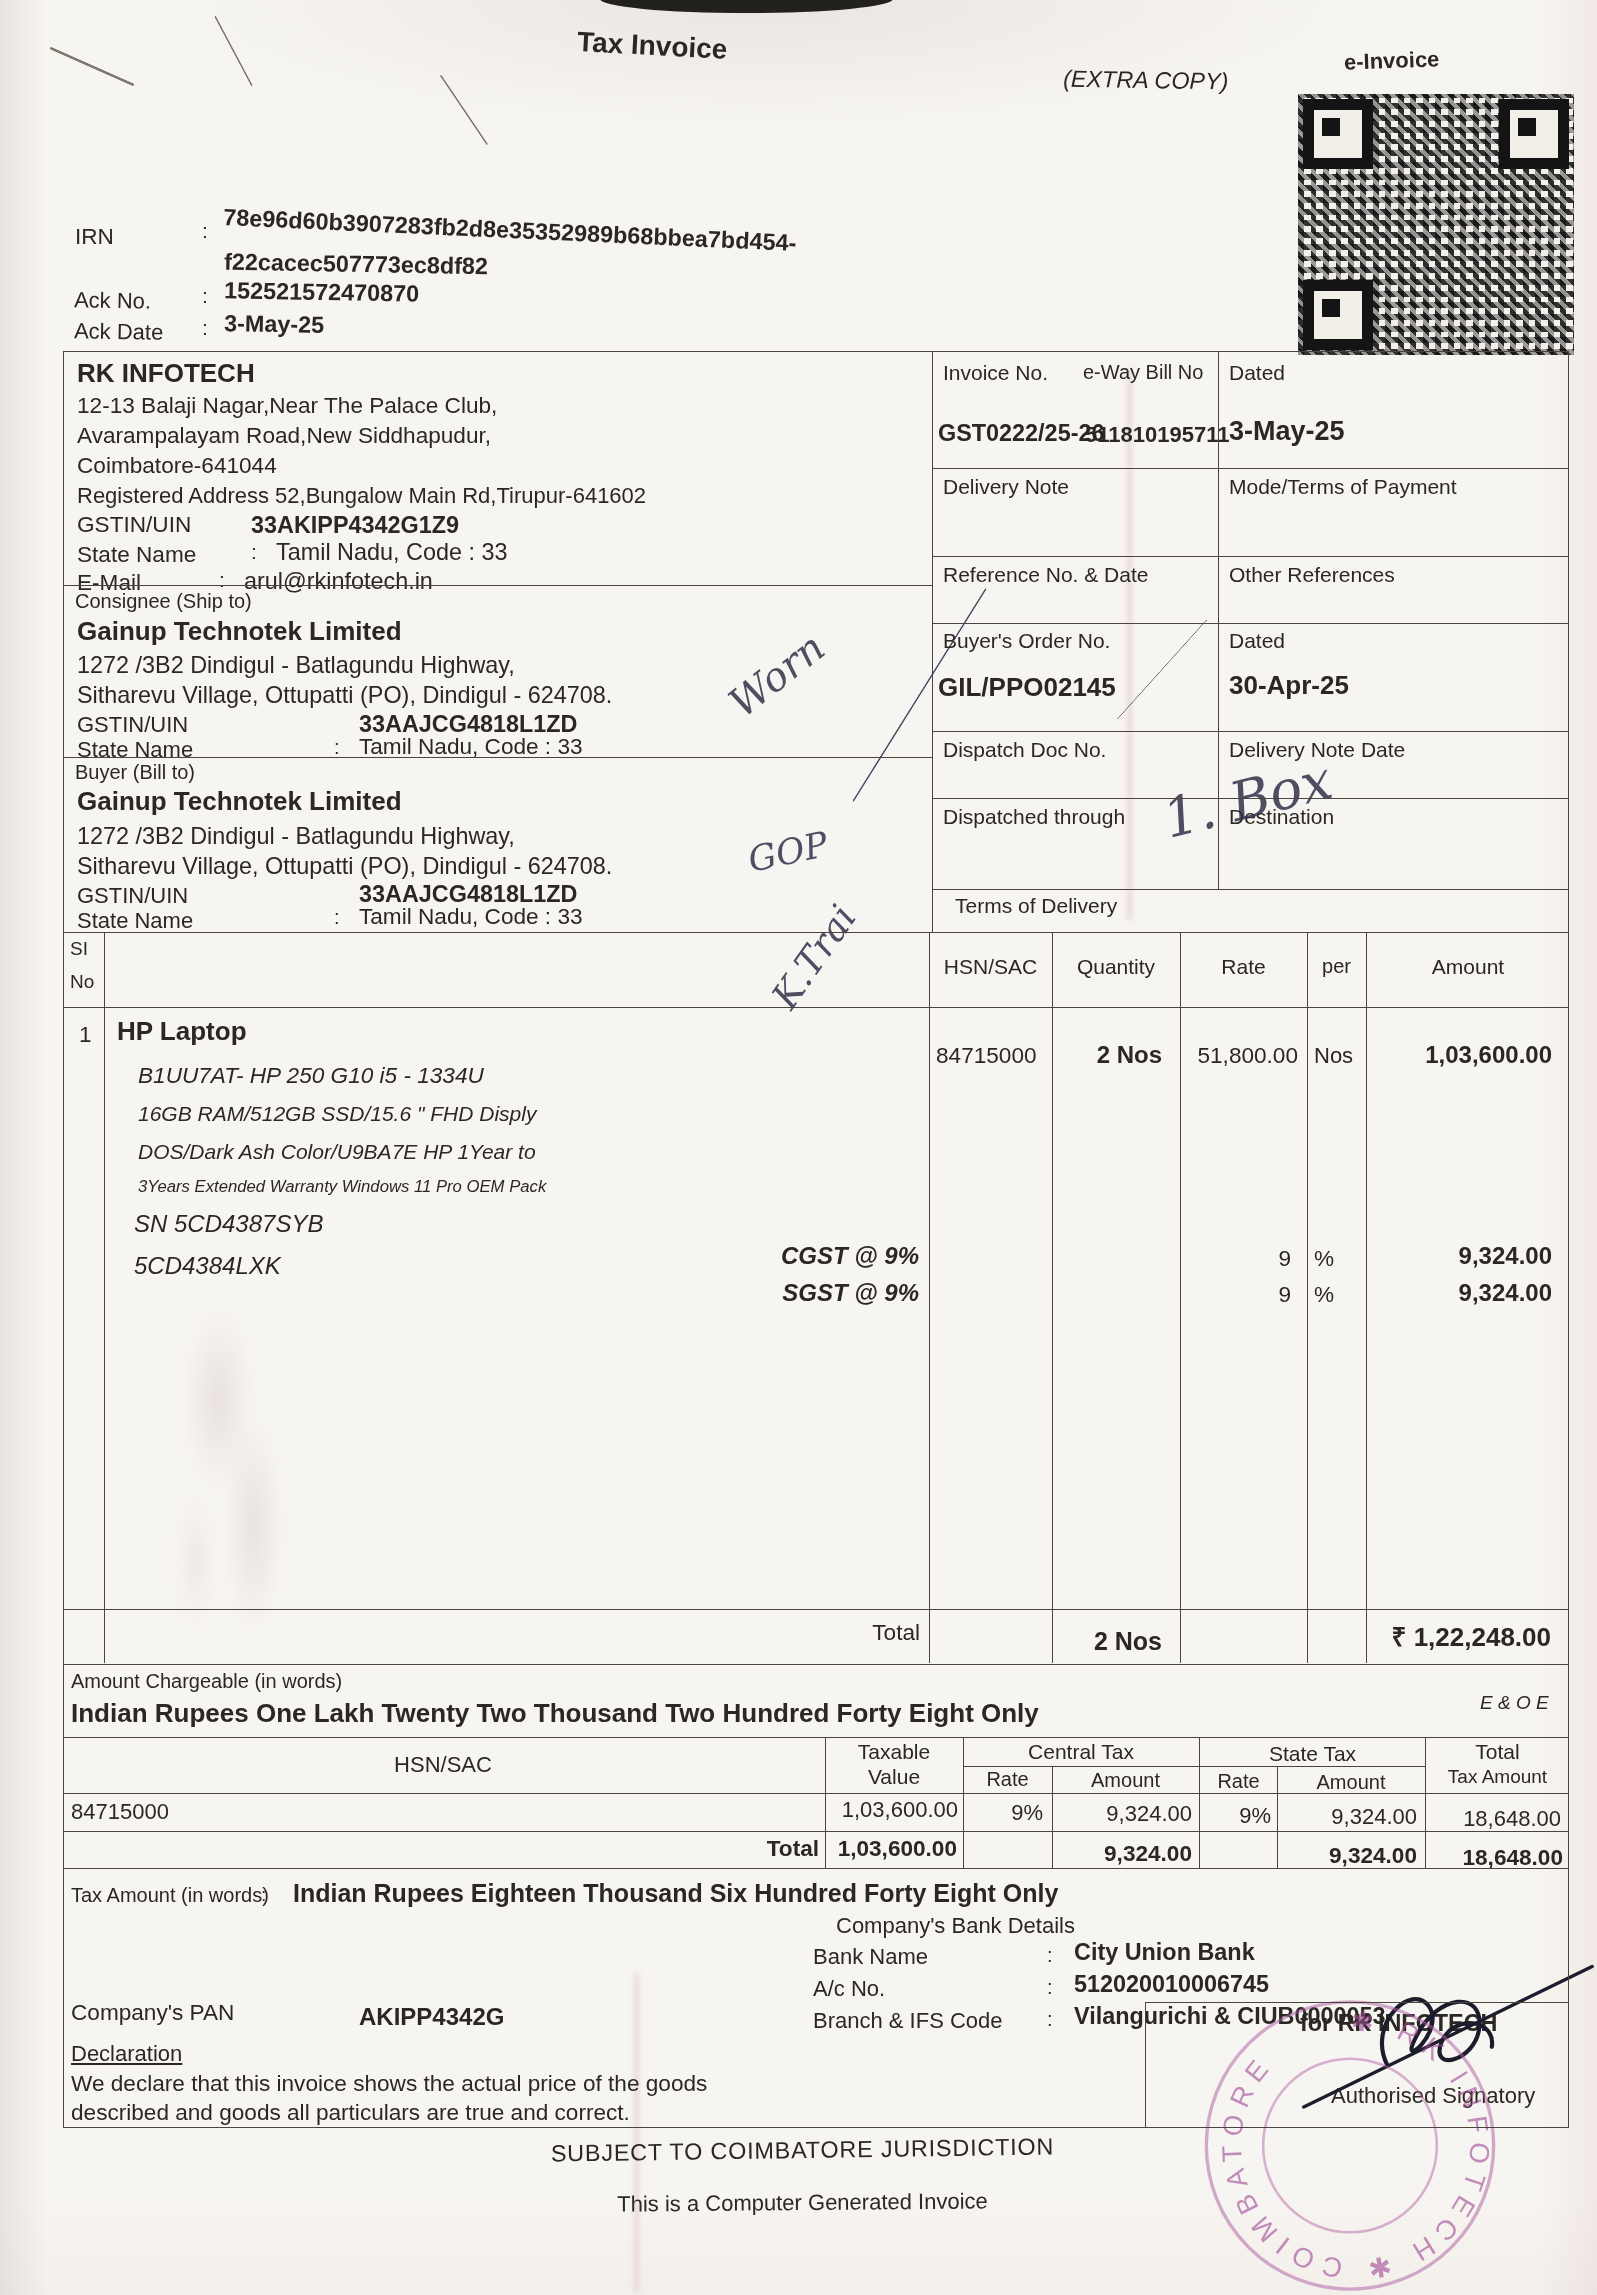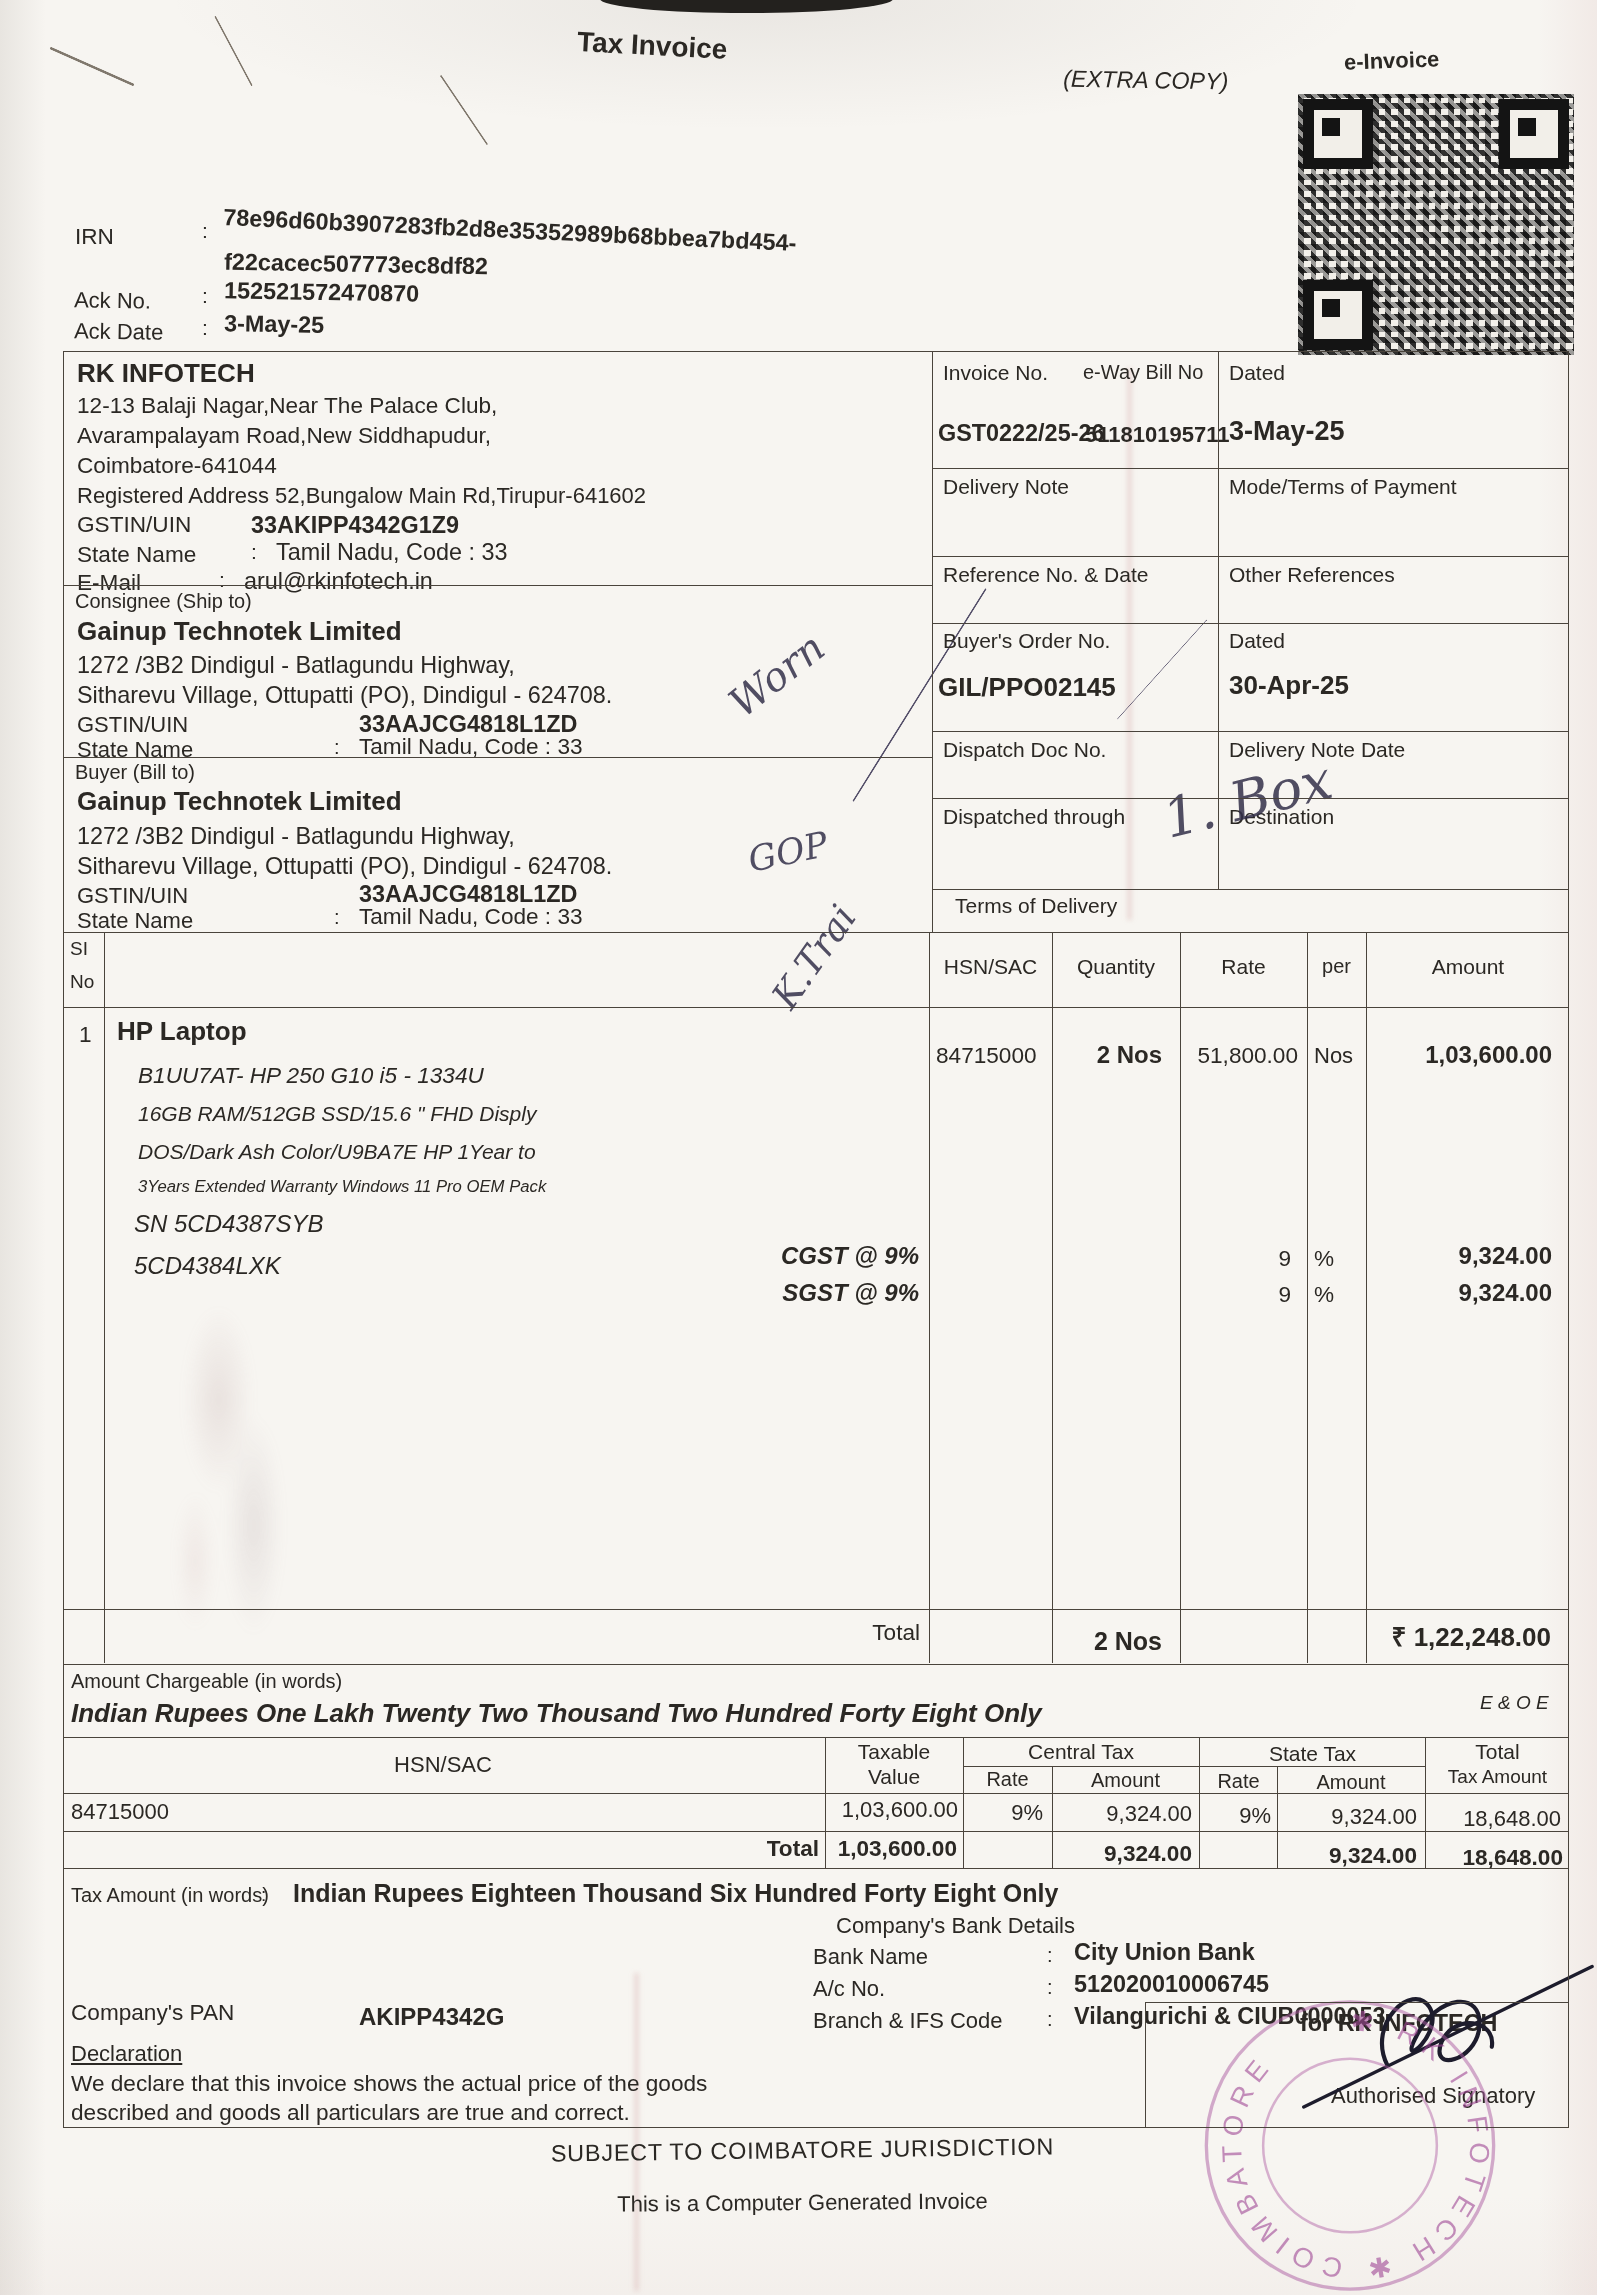--- a/index.html
+++ b/index.html
@@ -176,21 +176,21 @@
   <div class="t" style="left:1314px;top:1282px;font-size:22.6px;">%</div>
   <div class="t b rt" style="left:1371px;top:1242px;width:181px;font-size:24px;">9,324.00</div>
   <div class="t b rt" style="left:1371px;top:1279px;width:181px;font-size:24px;">9,324.00</div>
 
   <div class="t rt" style="left:669px;top:1620px;width:251px;font-size:22.6px;">Total</div>
   <div class="t b rt" style="left:1052px;top:1627px;width:110px;font-size:25px;">2 Nos</div>
   <div class="t b rt" style="left:1354px;top:1623px;width:197px;font-size:26px;">₹ 1,22,248.00</div>
 
   <div class="t" style="left:71px;top:1670px;font-size:20px;">Amount Chargeable (in words)</div>
   <div class="t i" style="left:1480px;top:1692px;font-size:19px;">E &amp; O E</div>
-  <div class="t b" style="left:71px;top:1699px;font-size:26px;font-style:italic;">Indian Rupees One Lakh Twenty Two Thousand Two Hundred Forty Eight Only</div>
+  <div class="t b" style="left:71px;top:1699px;font-size:26px;">Indian Rupees One Lakh Twenty Two Thousand Two Hundred Forty Eight Only</div>
 
   <div class="t ctr" style="left:67px;top:1752px;width:752px;font-size:22px;">HSN/SAC</div>
   <div class="t ctr" style="left:825px;top:1740px;width:138px;font-size:21px;">Taxable</div>
   <div class="t ctr" style="left:825px;top:1765px;width:138px;font-size:21px;">Value</div>
   <div class="t ctr" style="left:963px;top:1740px;width:236px;font-size:21px;">Central Tax</div>
   <div class="t ctr" style="left:1199px;top:1742px;width:227px;font-size:21px;">State Tax</div>
   <div class="t ctr" style="left:1425px;top:1740px;width:145px;font-size:21px;">Total</div>
   <div class="t ctr" style="left:1425px;top:1766px;width:145px;font-size:19px;">Tax Amount</div>
   <div class="t ctr" style="left:963px;top:1768px;width:89px;font-size:20px;">Rate</div>
   <div class="t ctr" style="left:1052px;top:1769px;width:147px;font-size:20px;">Amount</div>

